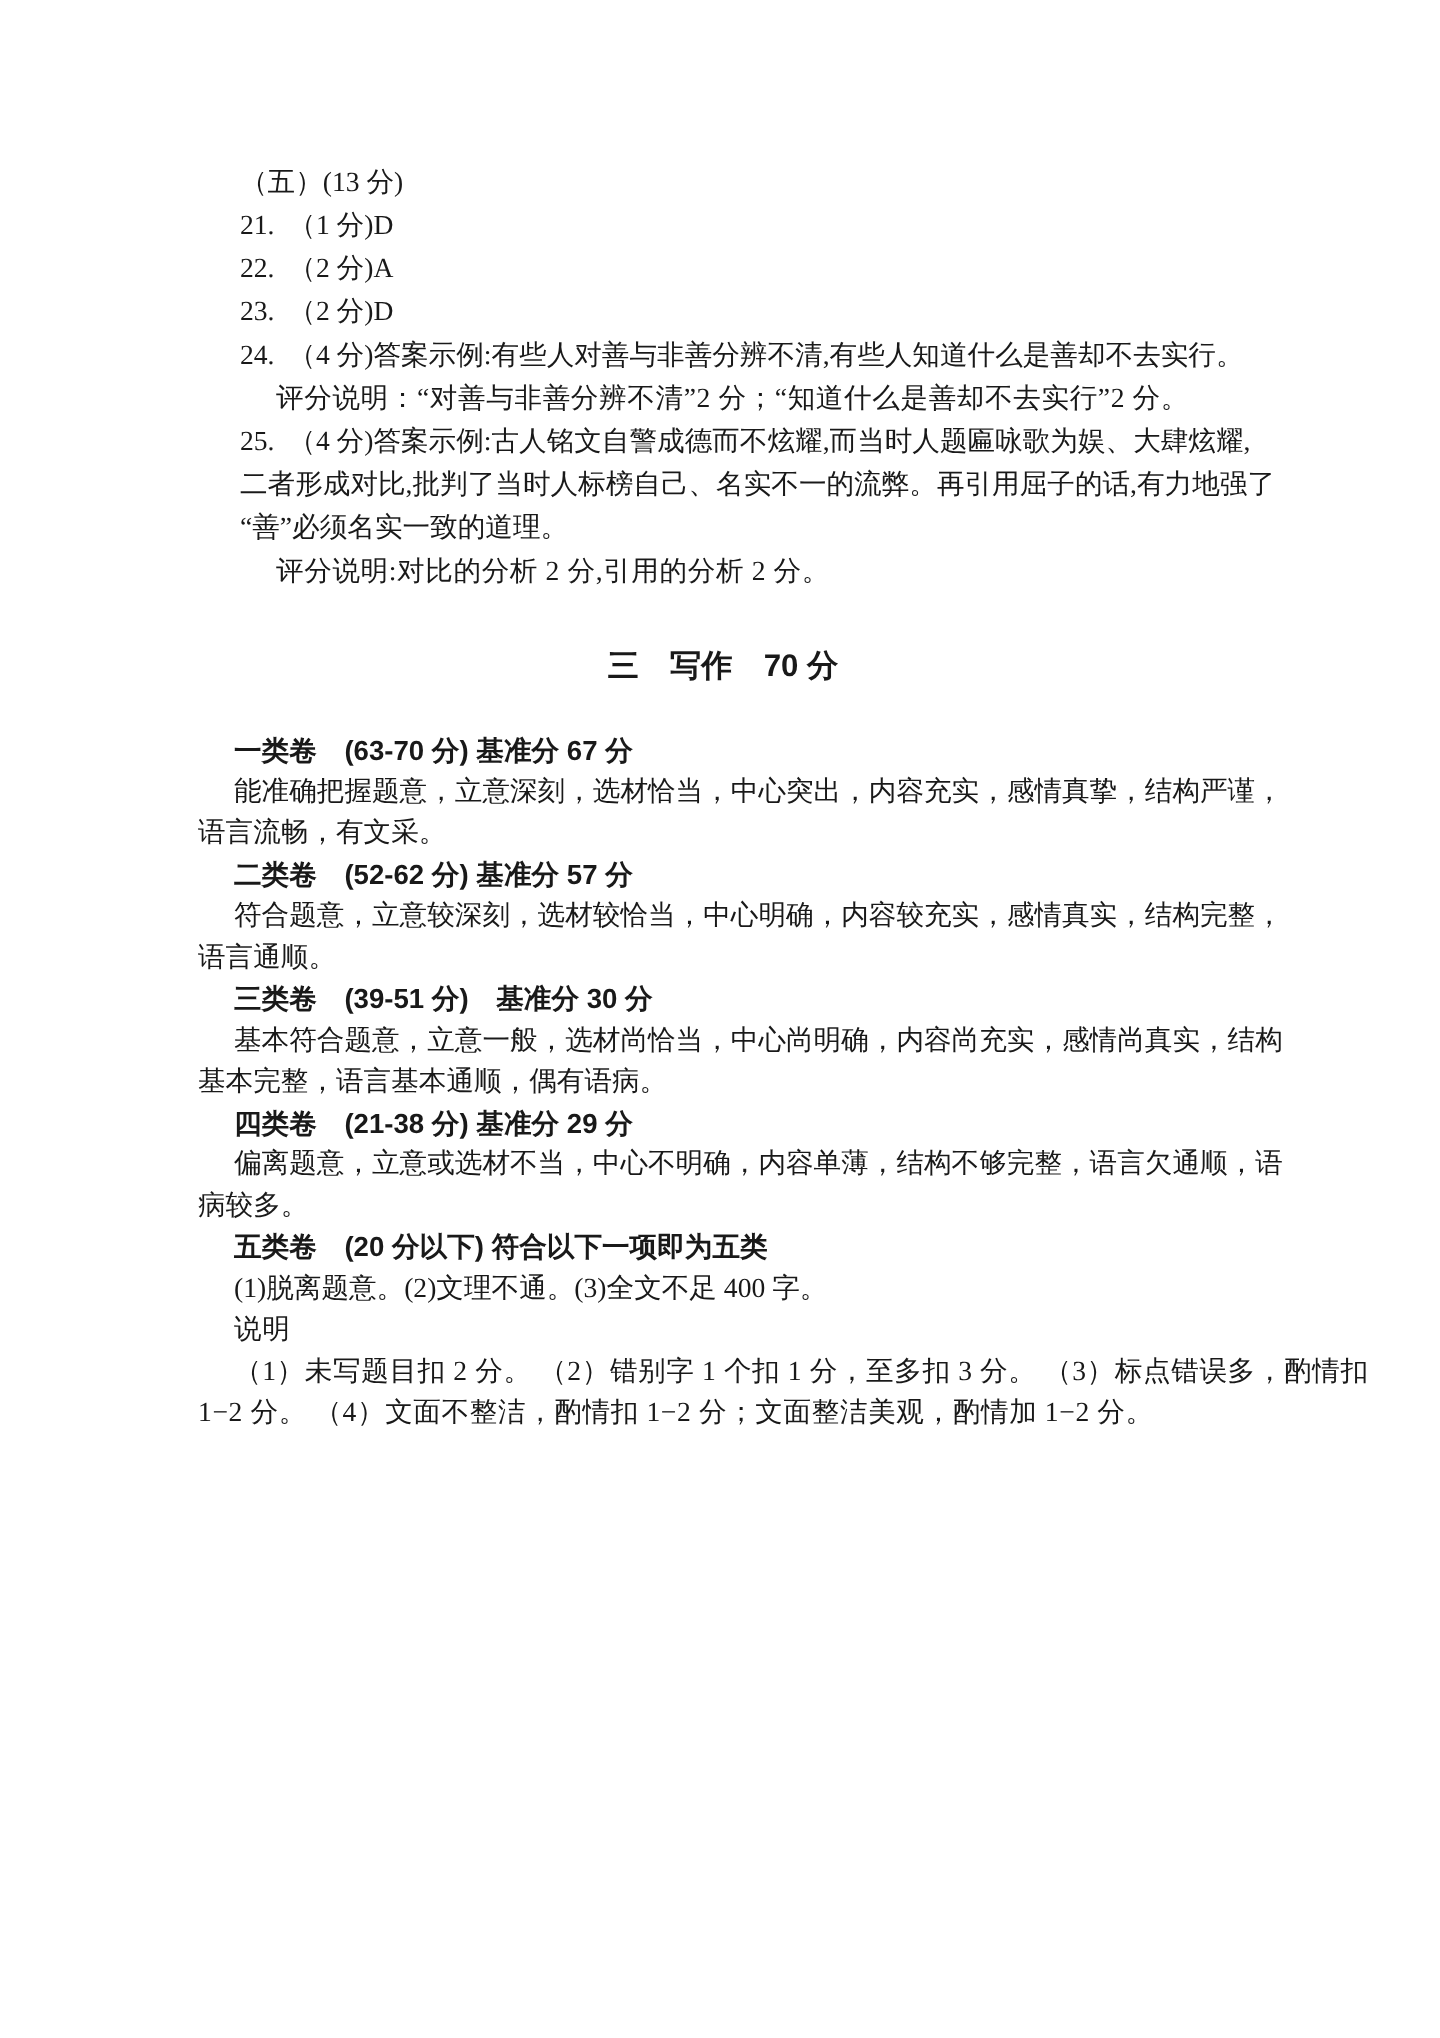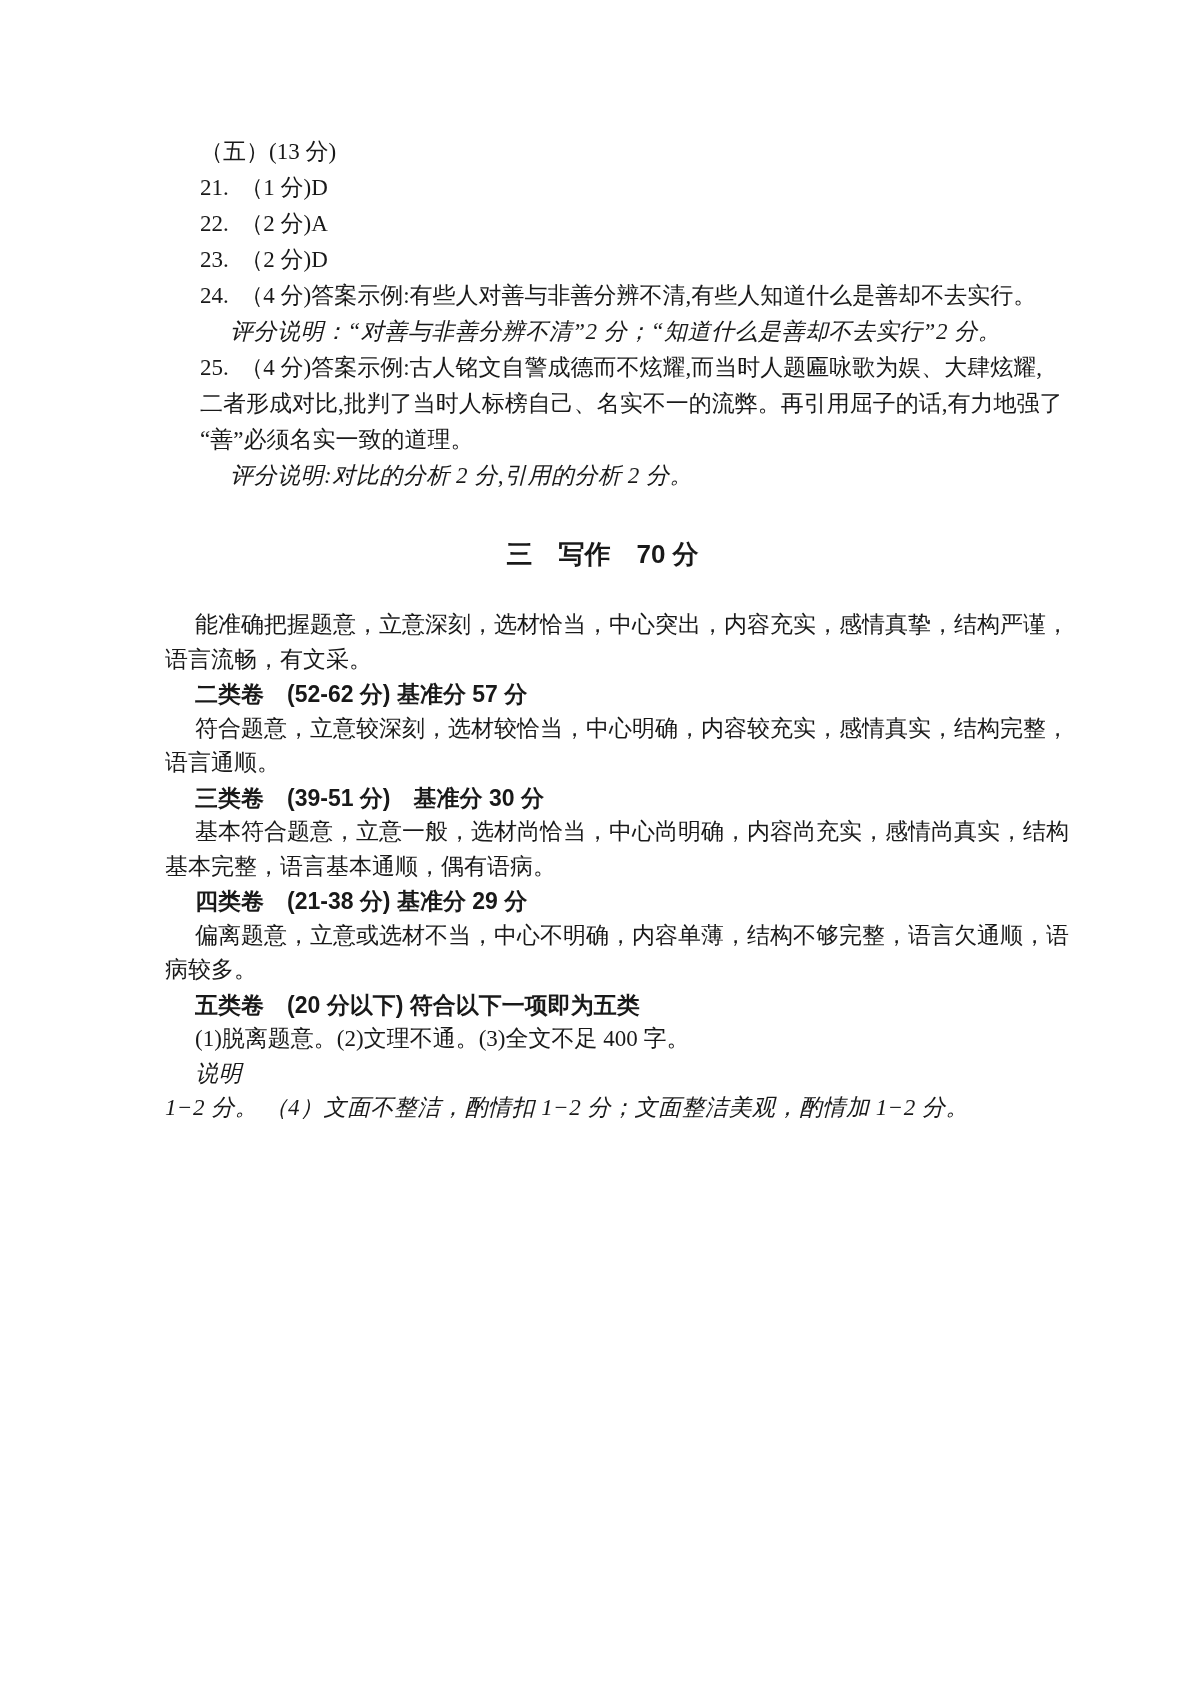--- a/index.html
+++ b/index.html
@@ -32,21 +32,20 @@
     line-height: 36px;
   }
   .wline {
     white-space: pre;
     font-size: 23px;
     height: 34.5px;
     line-height: 34.5px;
   }
   .ind { padding-left: 30px; }
   .kai {
-    font-style: italic;
     letter-spacing: 0.5px;
   }
   .bold-hei {
     font-family: "Liberation Sans", "DejaVu Sans", sans-serif;
     font-weight: 700;
   }
   .main-heading {
     font-family: "Liberation Sans", "DejaVu Sans", sans-serif;
     font-weight: 700;
     font-size: 26px;
@@ -70,30 +69,32 @@
     <div class="line">二者形成对比,批判了当时人标榜自己、名实不一的流弊。再引用屈子的话,有力地强了</div>
     <div class="line">“善”必须名实一致的道理。</div>
     <div class="line kai ind">评分说明:对比的分析 2 分,引用的分析 2 分。</div>
   </div>
 
   <div class="content-block heading-block">
     <div class="main-heading">三　写作　70 分</div>
   </div>
 
   <div class="content-block writing-block">
+    <div class="wline bold-hei ind">一类卷　(63-70 分) 基准分 67 分</div>
     <div class="wline ind">能准确把握题意，立意深刻，选材恰当，中心突出，内容充实，感情真挚，结构严谨，</div>
     <div class="wline">语言流畅，有文采。</div>
     <div class="wline bold-hei ind">二类卷　(52-62 分) 基准分 57 分</div>
     <div class="wline ind">符合题意，立意较深刻，选材较恰当，中心明确，内容较充实，感情真实，结构完整，</div>
     <div class="wline">语言通顺。</div>
     <div class="wline bold-hei ind">三类卷　(39-51 分)　基准分 30 分</div>
     <div class="wline ind">基本符合题意，立意一般，选材尚恰当，中心尚明确，内容尚充实，感情尚真实，结构</div>
     <div class="wline">基本完整，语言基本通顺，偶有语病。</div>
     <div class="wline bold-hei ind">四类卷　(21-38 分) 基准分 29 分</div>
     <div class="wline ind">偏离题意，立意或选材不当，中心不明确，内容单薄，结构不够完整，语言欠通顺，语</div>
     <div class="wline">病较多。</div>
     <div class="wline bold-hei ind">五类卷　(20 分以下) 符合以下一项即为五类</div>
     <div class="wline ind">(1)脱离题意。(2)文理不通。(3)全文不足 400 字。</div>
     <div class="wline kai ind">说明</div>
+    <div class="wline kai ind">（1）未写题目扣 2 分。 （2）错别字 1 个扣 1 分，至多扣 3 分。 （3）标点错误多，酌情扣</div>
     <div class="wline kai">1−2 分。 （4）文面不整洁，酌情扣 1−2 分；文面整洁美观，酌情加 1−2 分。</div>
   </div>
 
 </div>
 
 </body></html>

